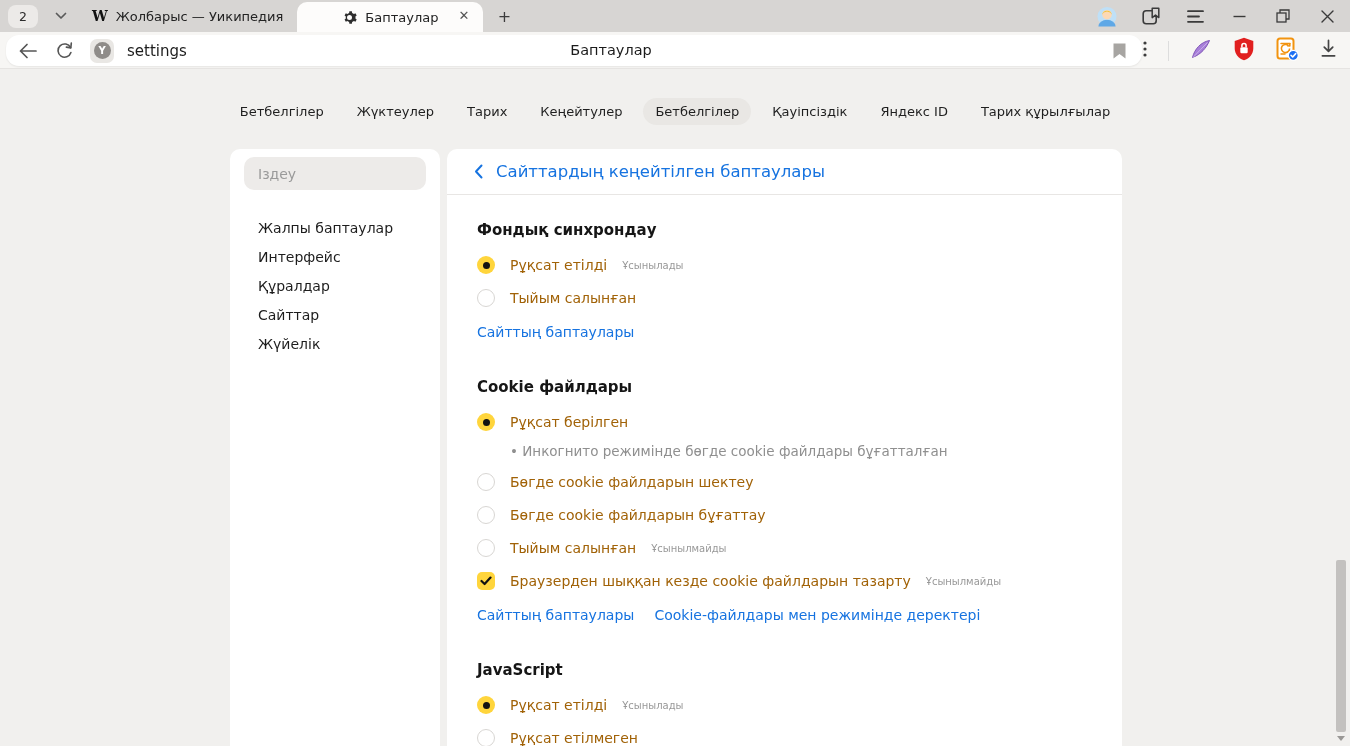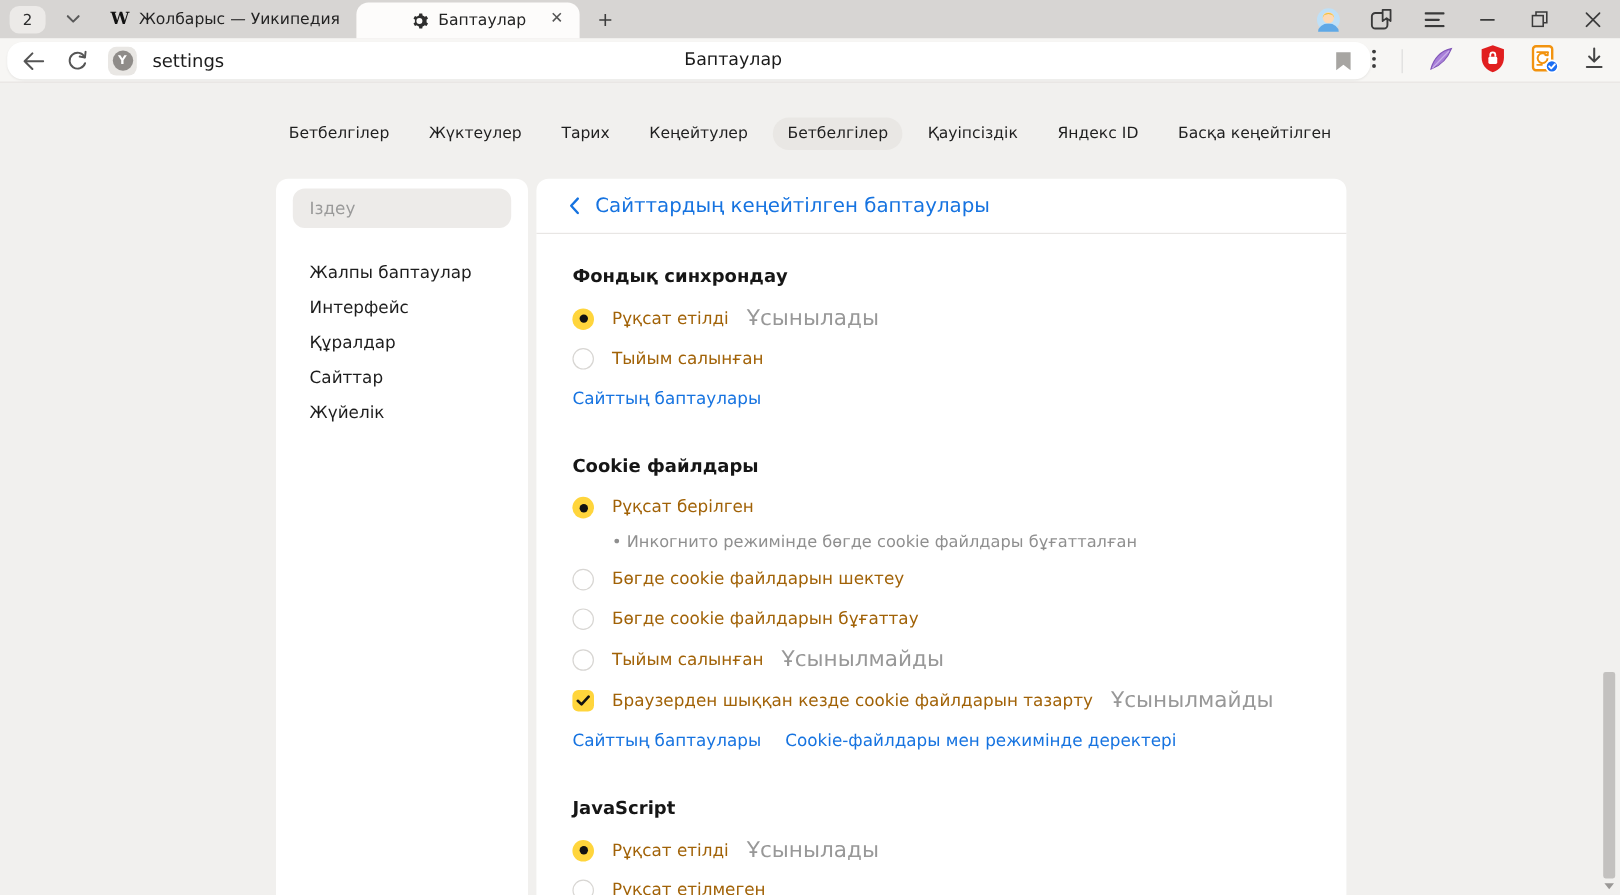--- a/index.html
+++ b/index.html
@@ -74,21 +74,21 @@
   .main-card { left:447px; width:675px; height:605px; }
   .main-header { height:46px; display:flex; align-items:center; gap:13px;
     padding-left:27px; border-bottom:1px solid #e8e6e4; }
   .main-header .hdr-text { font-size:16.5px; color:#1673e0; }
   .main-body { padding:26px 30px 0 30px; }
 
   .section { margin-bottom:38px; }
   .section-title { font-size:15px; font-weight:bold; color:#161616; margin-bottom:16px; }
   .opt-row { display:flex; align-items:center; gap:15px; margin-bottom:13px; min-height:20px; }
   .opt-label { font-size:14px; color:#a16207; }
-  .opt-hint { font-size:18px; color:#989898; }
+  .opt-hint { font-size:10px; color:#989898; }
   .radio { width:18px; height:18px; border-radius:50%; flex:0 0 18px;
     border:1.5px solid #d8d6d3; background:#fff; position:relative; }
   .radio.checked { border:none; background:#ffd53c; }
   .radio.checked::after { content:""; position:absolute; left:5.5px; top:5.5px;
     width:7px; height:7px; border-radius:50%; background:#121212; }
   .checkbox { width:18px; height:18px; border-radius:5px; flex:0 0 18px;
     background:#ffd53c; display:flex; align-items:center; justify-content:center; }
   .opt-note { margin:-2px 0 13px 33px; font-size:13.5px; color:#8f8f8f; }
   .links-row { display:flex; gap:20px; margin-top:16px; }
   .link { font-size:14px; color:#1673e0; cursor:default; }
@@ -234,21 +234,21 @@
   <div class="content">
 
     <div class="nav-tabs">
       <div class="nav-tab">Бетбелгілер</div>
       <div class="nav-tab">Жүктеулер</div>
       <div class="nav-tab">Тарих</div>
       <div class="nav-tab">Кеңейтулер</div>
       <div class="nav-tab active">Бетбелгілер</div>
       <div class="nav-tab">Қауіпсіздік</div>
       <div class="nav-tab">Яндекс ID</div>
-      <div class="nav-tab">Басқа кеңейтілген</div>
+      <div class="nav-tab">Тарих құрылғылар</div>
     </div>
 
     <div class="card sidebar-card">
       <div class="search-box">
         <input type="text" placeholder="Іздеу" style="">
       </div>
       <div class="side-list">
         <div class="side-item">Жалпы баптаулар</div>
         <div class="side-item">Интерфейс</div>
         <div class="side-item">Құралдар</div>

